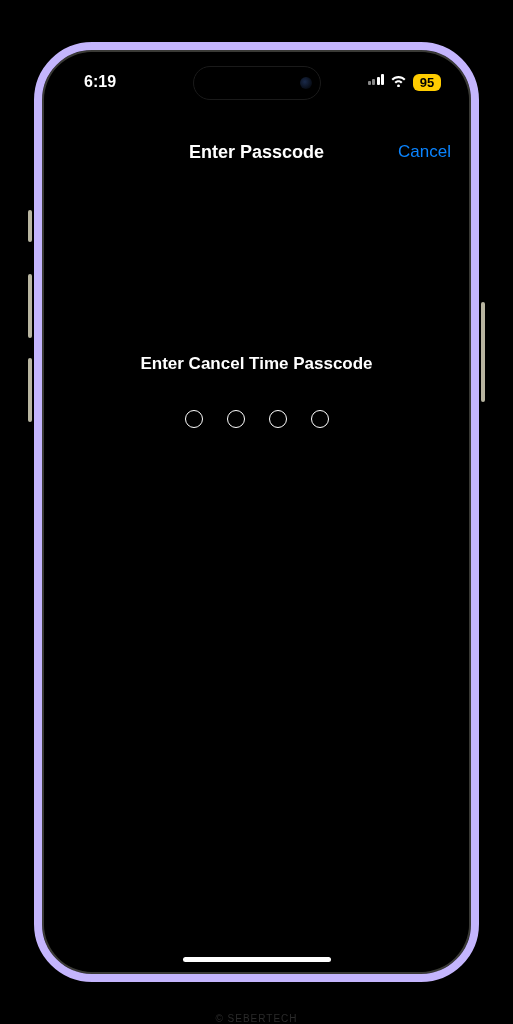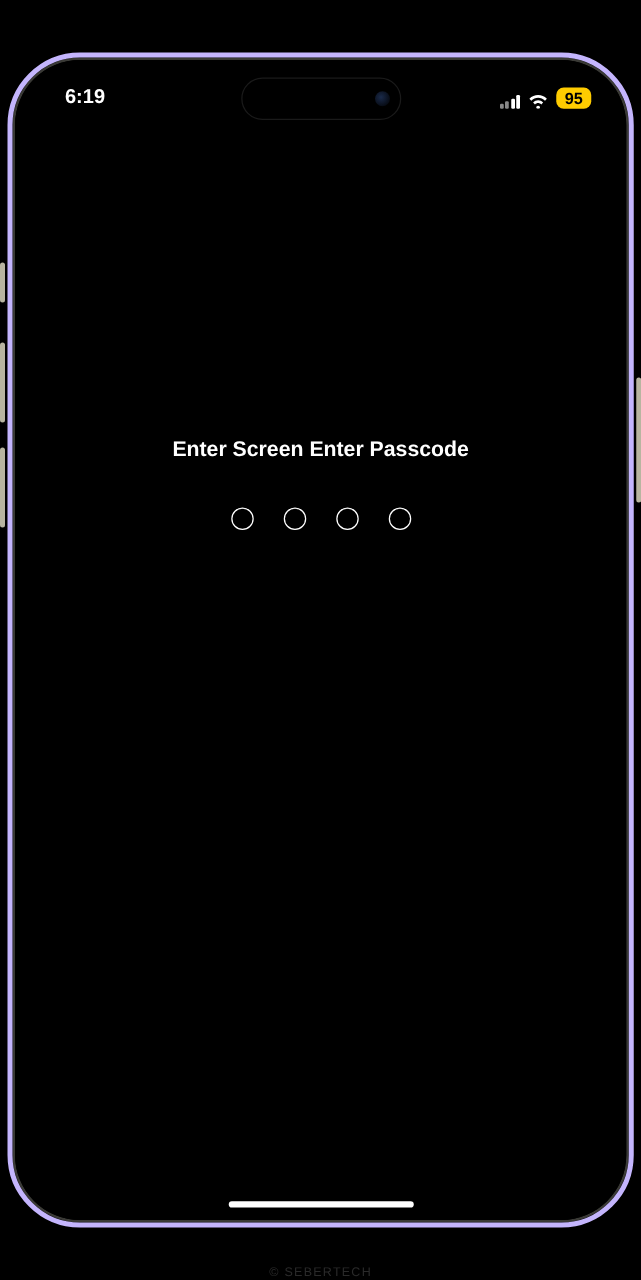--- a/index.html
+++ b/index.html
@@ -13,25 +13,25 @@
       width: 513px;
       height: 1024px;
       font-family: -apple-system, BlinkMacSystemFont, "Helvetica Neue", sans-serif;
       display: flex;
       align-items: center;
       justify-content: center;
       overflow: hidden;
     }
     
     .phone-frame {
-      width: 501px;
+      width: 445px;
       height: 940px;
       background: #000;
       border-radius: 58px;
-      border: 4px solid #c4b5fd;
+      border: 8px solid #c4b5fd;
       box-shadow: inset 0 0 0 2px #3a3a36;
       position: relative;
       overflow: hidden;
     }
     
     .phone-inner {
       position: absolute;
       inset: 2px;
       background: #000;
       border-radius: 52px;
@@ -78,21 +78,21 @@
       z-index: 5;
     }
     
     .status-left {
       padding-left: 12px;
       padding-top: 6px;
     }
     
     .status-right {
       display: flex;
-      align-items: flex-end;
+      align-items: flex-start;
       gap: 6px;
       padding-top: 6px;
     }
     
     .cellular-icon {
       display: flex;
       align-items: flex-end;
       gap: 1.5px;
       height: 11px;
     }
@@ -273,23 +273,27 @@
           <svg class="wifi-icon" viewBox="0 0 17 13" fill="none">
             <path d="M8.5 10.5 C9.3 10.5 10 11.1 10 12 C10 12.6 9.3 13 8.5 13 C7.7 13 7 12.6 7 12 C7 11.1 7.7 10.5 8.5 10.5 Z" fill="#fff"></path>
             <path d="M4.5 8 C5.6 6.8 7 6.2 8.5 6.2 C10 6.2 11.4 6.8 12.5 8 L11 9.5 C10.3 8.7 9.4 8.3 8.5 8.3 C7.6 8.3 6.7 8.7 6 9.5 Z" fill="#fff"></path>
             <path d="M1.5 5 C3.4 3 5.9 2 8.5 2 C11.1 2 13.6 3 15.5 5 L14 6.5 C12.5 5 10.5 4.2 8.5 4.2 C6.5 4.2 4.5 5 3 6.5 Z" fill="#fff"></path>
             <path d="M0 2.5 C2.3 0.5 5.3 -0.5 8.5 -0.5 C11.7 -0.5 14.7 0.5 17 2.5 L15.5 4 C13.5 2.2 11 1.3 8.5 1.3 C6 1.3 3.5 2.2 1.5 4 Z" fill="#fff" opacity="0"></path>
           </svg>
           <div class="battery-badge">95</div>
         </div>
       </div>
 
+      <div class="nav-bar">
+        <div class="nav-title">Enter Passcode</div>
+        <div class="nav-cancel">Cancel</div>
+      </div>
 
       <div class="content">
-        <div class="prompt-text">Enter Screen Enter Passcode</div>
+        <div class="prompt-text">Enter Cancel Time Passcode</div>
         <div class="passcode-dots">
           <div class="passcode-dot"></div>
           <div class="passcode-dot"></div>
           <div class="passcode-dot"></div>
           <div class="passcode-dot"></div>
         </div>
       </div>
 
       <div class="home-indicator"></div>
     </div>

